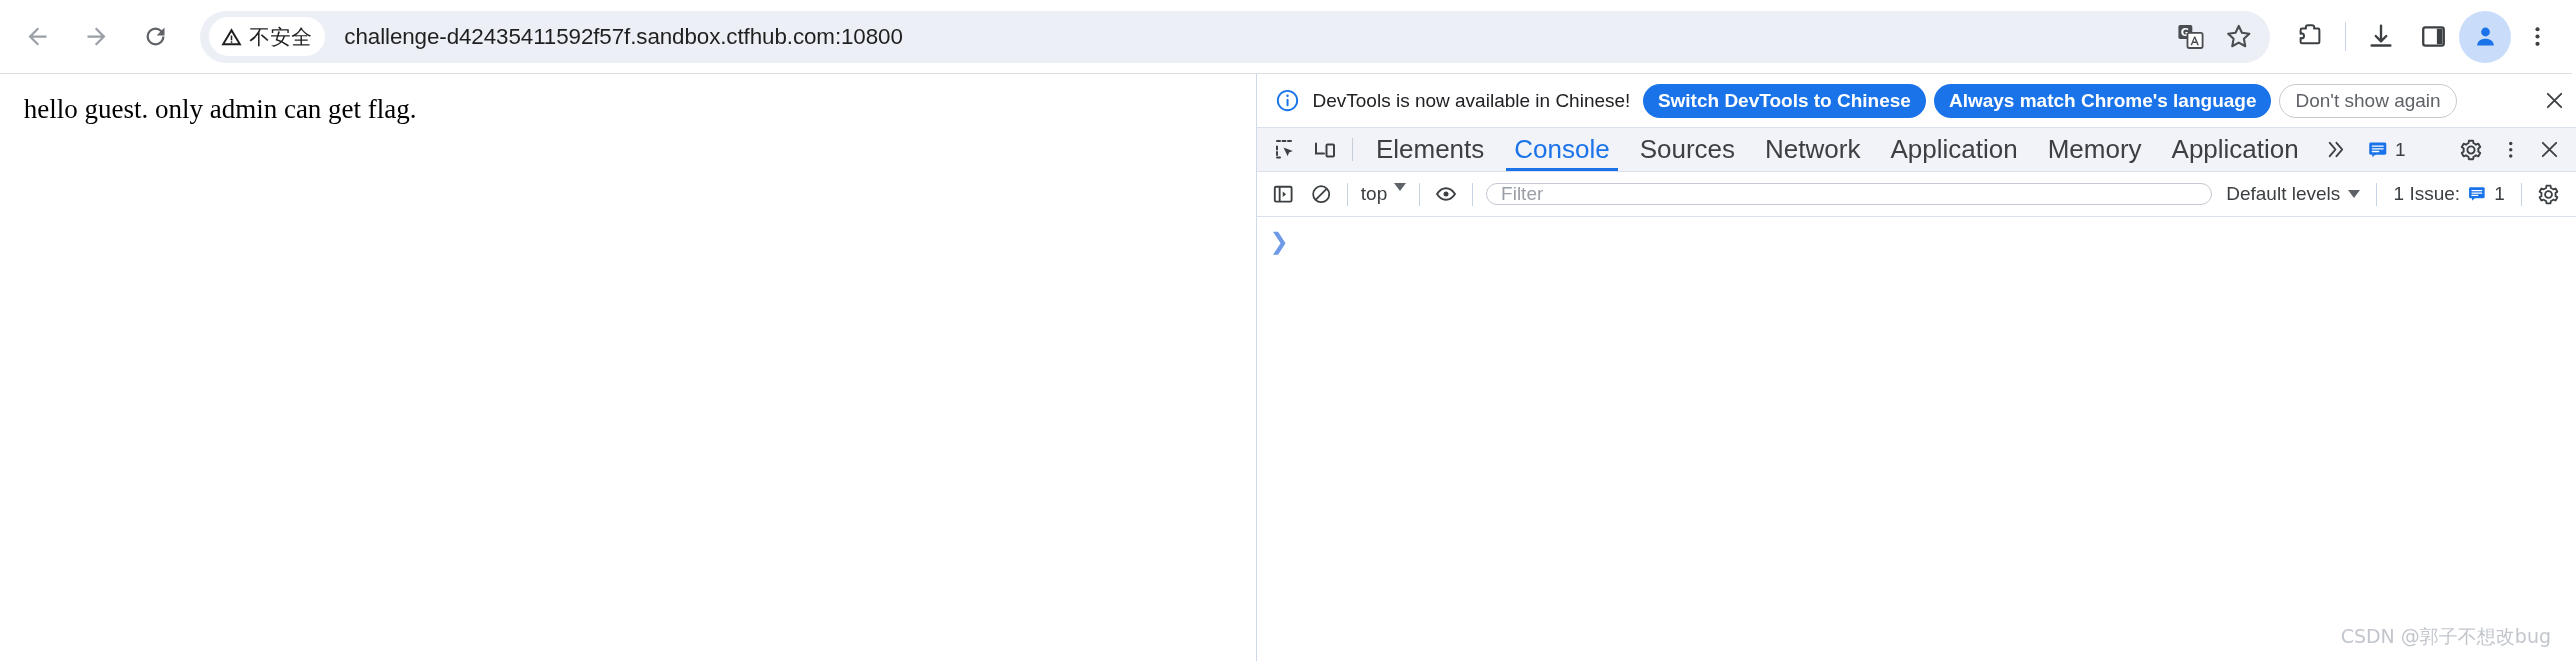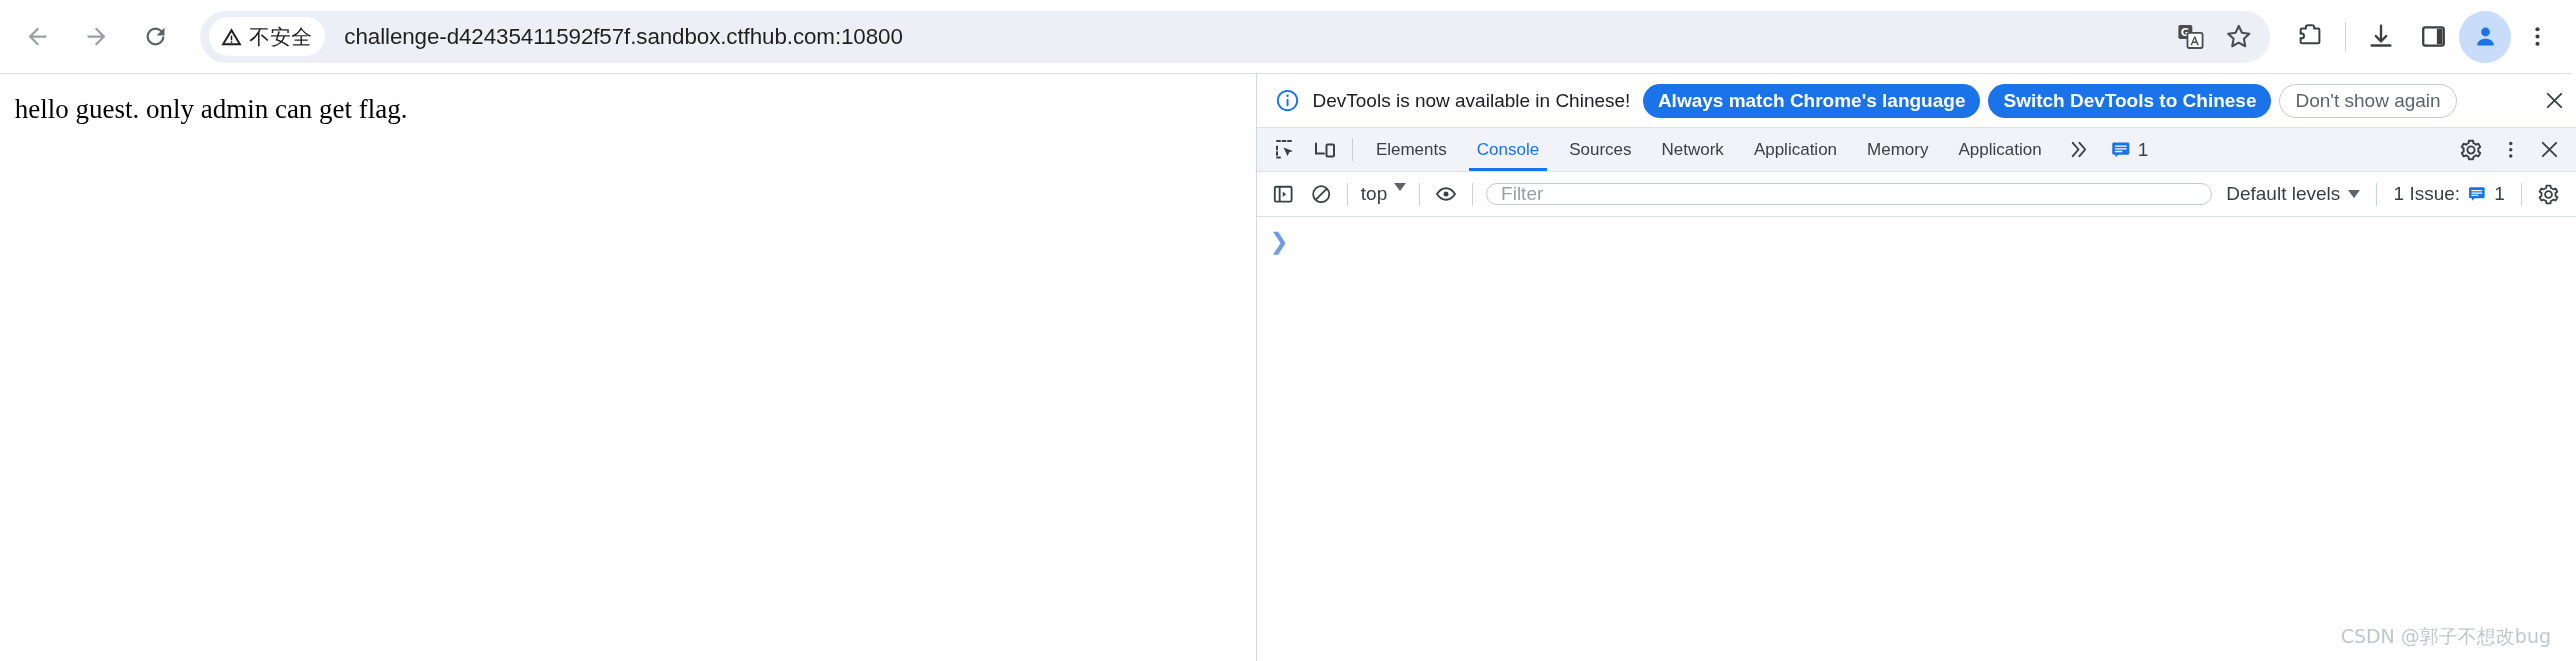--- a/index.html
+++ b/index.html
@@ -70,21 +70,21 @@
   }
   .tb-sep { width: 0.9px; height: 29px; background: #c9d3e8; margin: 0 9px; flex: 0 0 auto; }
   .avatar-btn { background: #c9ddfb; }
 
   
   .omnibox-trailing { display: flex; align-items: center; margin-left: auto; }
   .omnibox-trailing .tb-icon { width: 48px; height: 45px; }
 
   
   .page-area {
-    position: absolute; left: 4px; top: 74px;
+    position: absolute; left: 13px; top: 74px;
     width: 1256px; height: 588px;
     background: #ffffff;
     overflow: hidden;
   }
   .page-text {
     font-family: "Liberation Serif", serif;
     font-size: 27px;
     color: #000000;
     padding: 19.7px 0 0 10.7px;
     white-space: nowrap;
@@ -147,21 +147,21 @@
   }
   .dt-tb-icon {
     width: 39px;
     display: flex; align-items: center; justify-content: center;
     flex: 0 0 auto;
   }
   .dt-vsep { width: 0.9px; background: #c6ceda; margin: 9.8px 8px; flex: 0 0 auto; }
   .dt-tab {
     display: flex; align-items: center; justify-content: center;
     padding: 0 15px;
-    font-size: 17px;
+    font-size: 26px;
     color: #3c4043;
     position: relative;
     white-space: nowrap;
     flex: 0 0 auto;
   }
   .dt-tab.active { color: #1a73e8; }
   .dt-tab.active::after {
     content: ""; position: absolute;
     left: 7.2px; right: 7.2px; bottom: 0; height: 2.7px;
     background: #1a73e8;
@@ -347,22 +347,22 @@
 
   <div class="dt-banner">
     <span class="banner-info-icon">
       <svg width="25" height="25" viewBox="0 0 24 24">
         <circle cx="12" cy="12" r="9.3" fill="none" stroke="#1a73e8" stroke-width="1.8"></circle>
         <rect x="11.1" y="10.4" width="1.9" height="7" rx="0.9" fill="#1a73e8"></rect>
         <circle cx="12" cy="7.4" r="1.2" fill="#1a73e8"></circle>
       </svg>
     </span>
     <span class="banner-text">DevTools is now available in Chinese!</span>
+    <div class="banner-btn primary">Switch DevTools to Chinese</div>
     <div class="banner-btn primary">Always match Chrome's language</div>
-    <div class="banner-btn primary">Switch DevTools to Chinese</div>
     <div class="banner-btn ghost">Don't show again</div>
     <div class="banner-close">
       <svg width="23" height="23" viewBox="0 0 24 24">
         <path d="M5 5l14 14M19 5L5 19" stroke="#3c4043" stroke-width="1.9" stroke-linecap="round"></path>
       </svg>
     </div>
   </div>
 
   <div class="dt-tabbar">
     <div class="dt-tb-icon">

